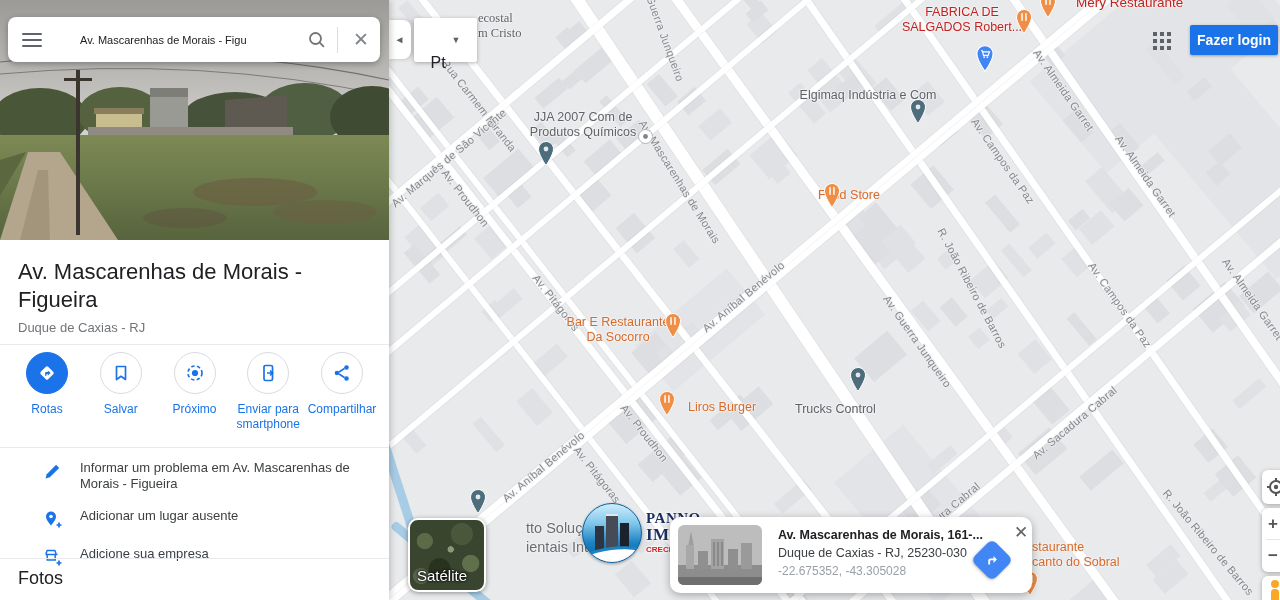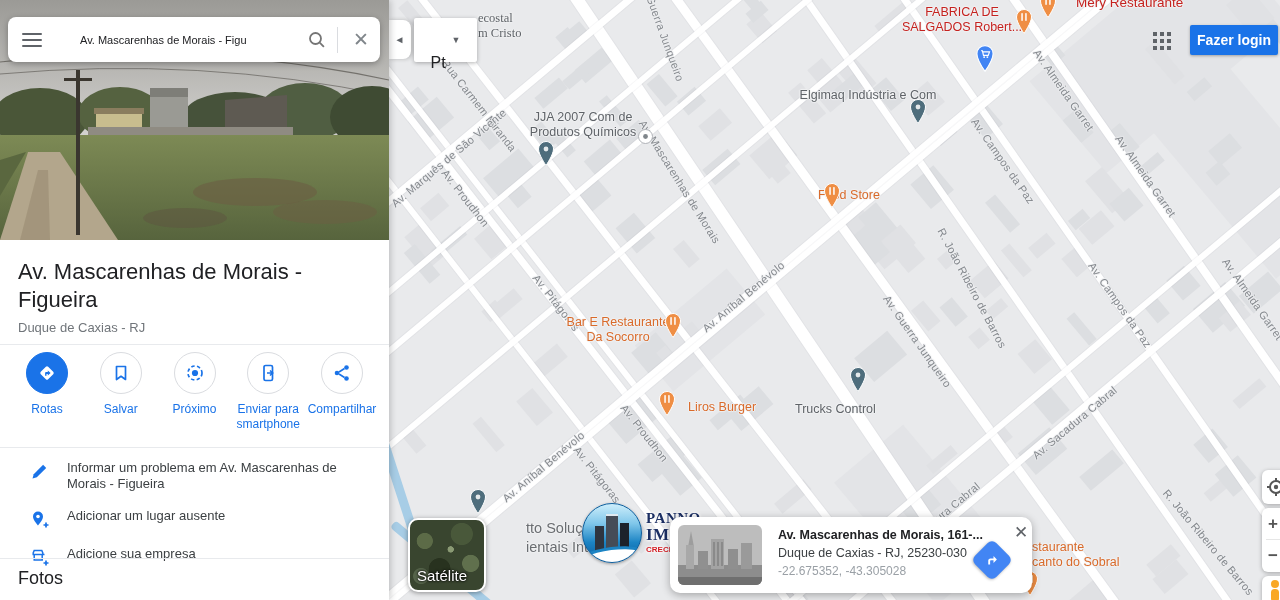--- a/index.html
+++ b/index.html
@@ -83,21 +83,21 @@
   .search-close{width:30px;font-size:19px;color:#80868b;text-align:center;margin-right:4px;}
   .place-head{padding:18px 18px 0 18px;}
   .place-title{font-size:22px;line-height:28px;color:#202124;font-weight:400;}
   .place-sub{font-size:13px;color:#70757a;margin-top:6px;}
   .hdiv{position:absolute;left:0;width:100%;height:1px;background:#e8eaed;}
   .actions{position:absolute;left:0;top:352px;width:389px;display:flex;justify-content:space-between;padding:0 12px;box-sizing:border-box;}
   .action{width:70px;display:flex;flex-direction:column;align-items:center;}
   .action .circ{width:40px;height:40px;border-radius:50%;border:1px solid #dadce0;display:flex;align-items:center;justify-content:center;background:#fff;}
   .action.primary .circ{background:#1a73e8;border-color:#1a73e8;}
   .action .albl{margin-top:8px;font-size:12px;color:#1a73e8;text-align:center;line-height:15px;overflow-wrap:anywhere;}
-  .links{position:absolute;left:7px;top:452px;width:389px;}
+  .links{position:absolute;left:1px;top:452px;width:389px;padding-left:19px;}
   .link-row{display:flex;padding:8px 18px 8px 22px;align-items:flex-start;}
   .link-row .licon{width:22px;height:22px;flex:none;margin-right:16px;}
   .link-row .ltxt{font-size:13px;color:#3c4043;line-height:16px;max-width:300px;}
   .photos-h{position:absolute;left:18px;top:568px;font-size:18px;font-weight:500;color:#202124;}
 </style>
 </head>
 <body>
 
 <div class="stage">
 

